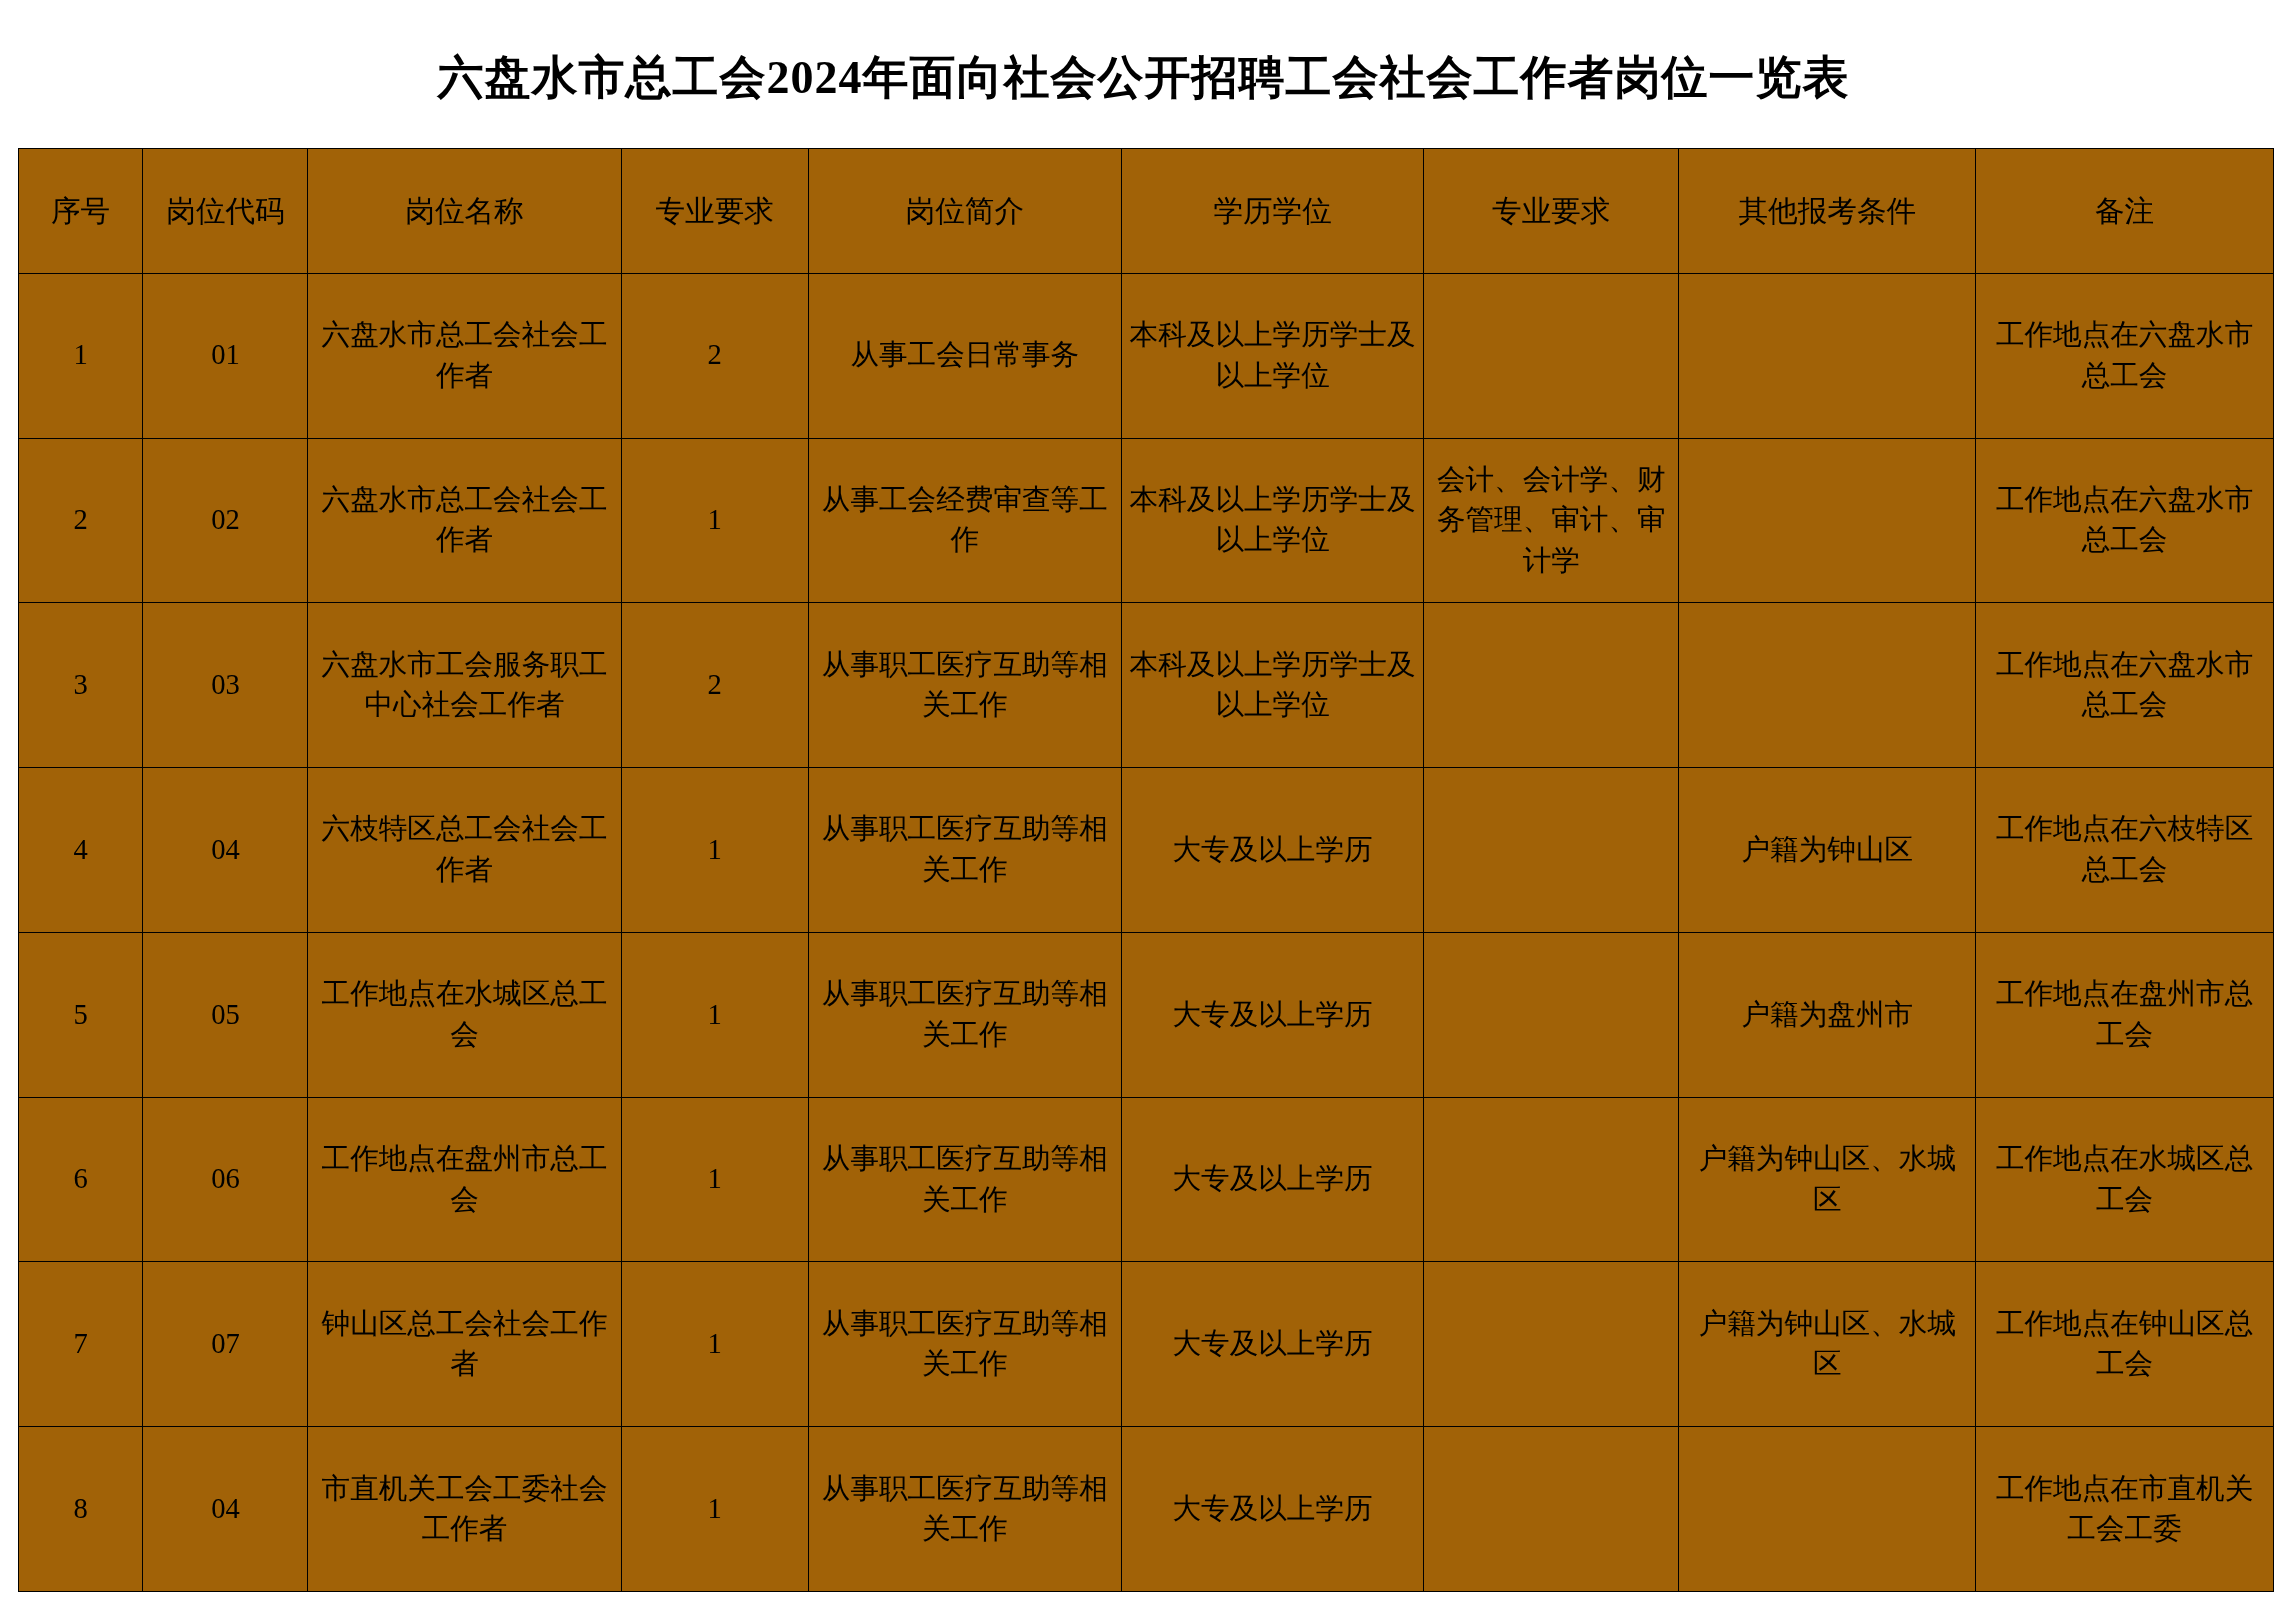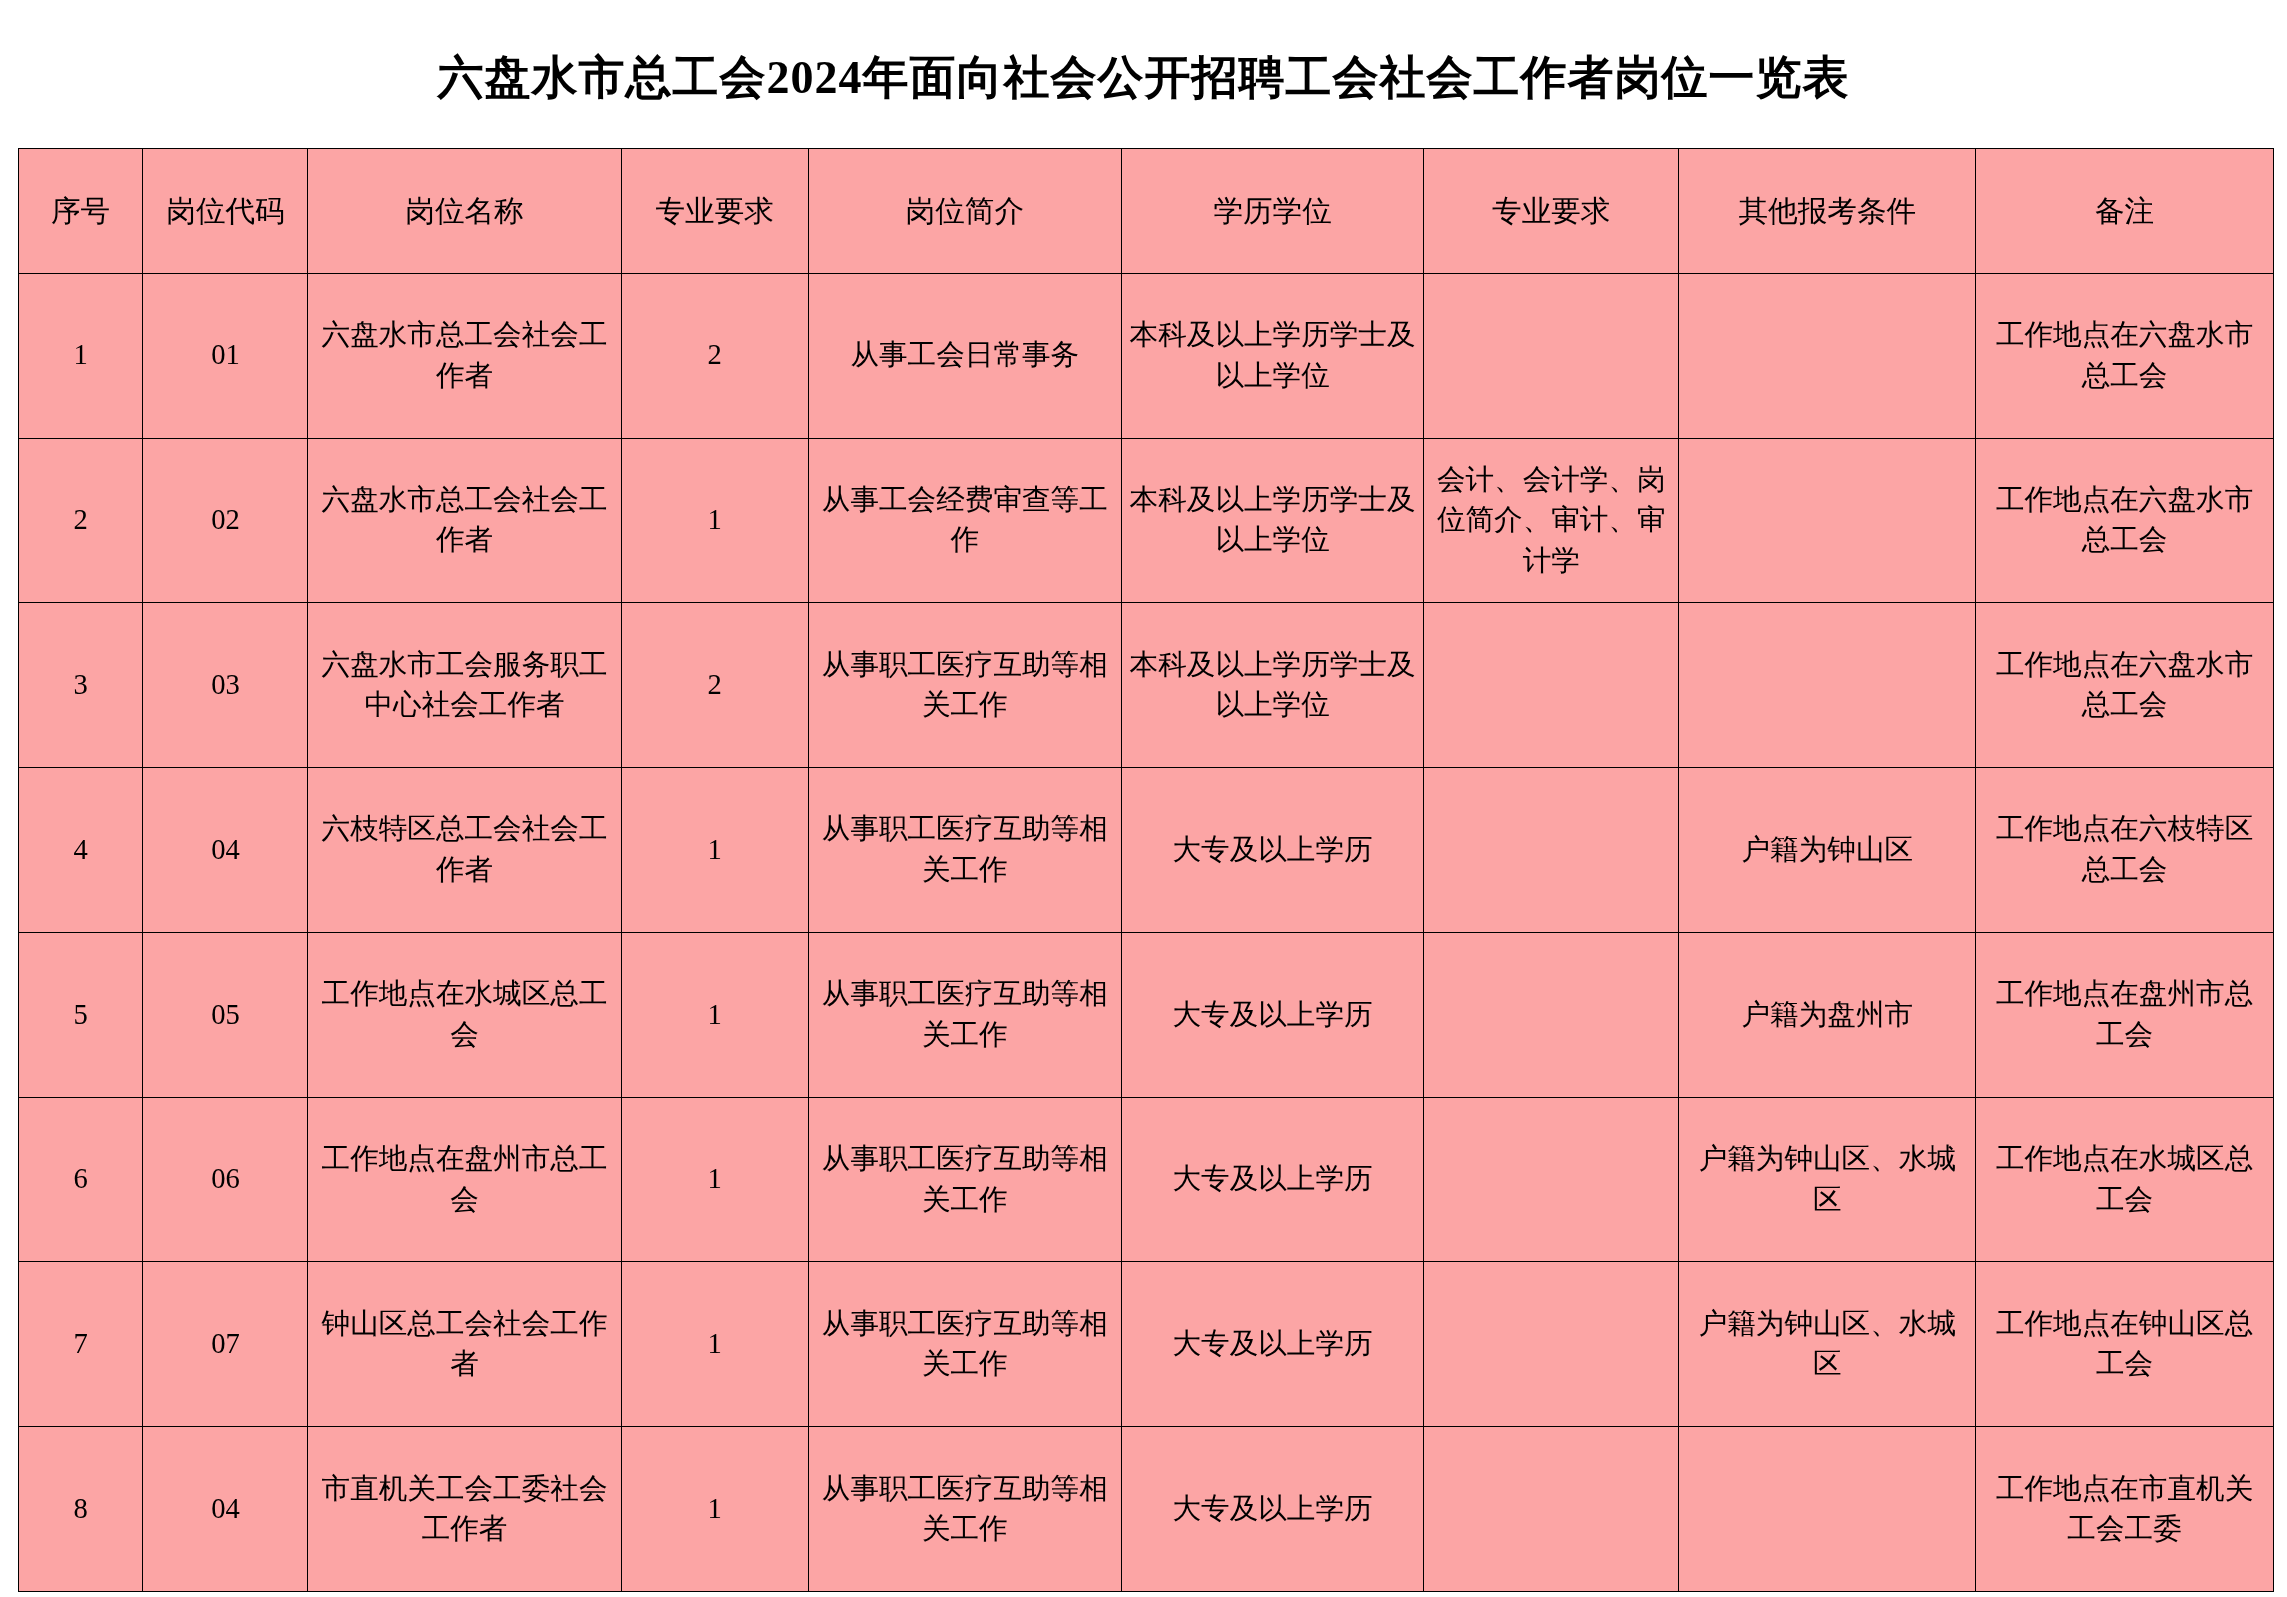--- a/index.html
+++ b/index.html
@@ -28,21 +28,21 @@
     letter-spacing: 1px;
     padding-top: 47px;
     padding-bottom: 39px;
     font-family: "Liberation Serif", serif;
   }
   table.jobs {
     border-collapse: collapse;
     table-layout: fixed;
     width: 2256px;
     margin-left: 17.7px;
-    background: #fca5a5;
+    background: #a16207;
   }
   table.jobs td, table.jobs th {
     border: 1px solid #000000;
     text-align: center;
     vertical-align: middle;
     font-size: 28.6px;
     line-height: 1.42;
     padding: 7.9px 5.9px;
     font-family: "Liberation Serif", serif;
     font-weight: normal;
@@ -110,21 +110,21 @@
         <td></td>
         <td>工作地点在六盘水市总工会</td>
       </tr>
       <tr>
         <td>2</td>
         <td>02</td>
         <td>六盘水市总工会社会工作者</td>
         <td>1</td>
         <td>从事工会经费审查等工作</td>
         <td>本科及以上学历学士及以上学位</td>
-        <td>会计、会计学、岗位简介、审计、审计学</td>
+        <td>会计、会计学、财务管理、审计、审计学</td>
         <td></td>
         <td>工作地点在六盘水市总工会</td>
       </tr>
       <tr>
         <td>3</td>
         <td>03</td>
         <td>六盘水市工会服务职工中心社会工作者</td>
         <td>2</td>
         <td>从事职工医疗互助等相关工作</td>
         <td>本科及以上学历学士及以上学位</td>

